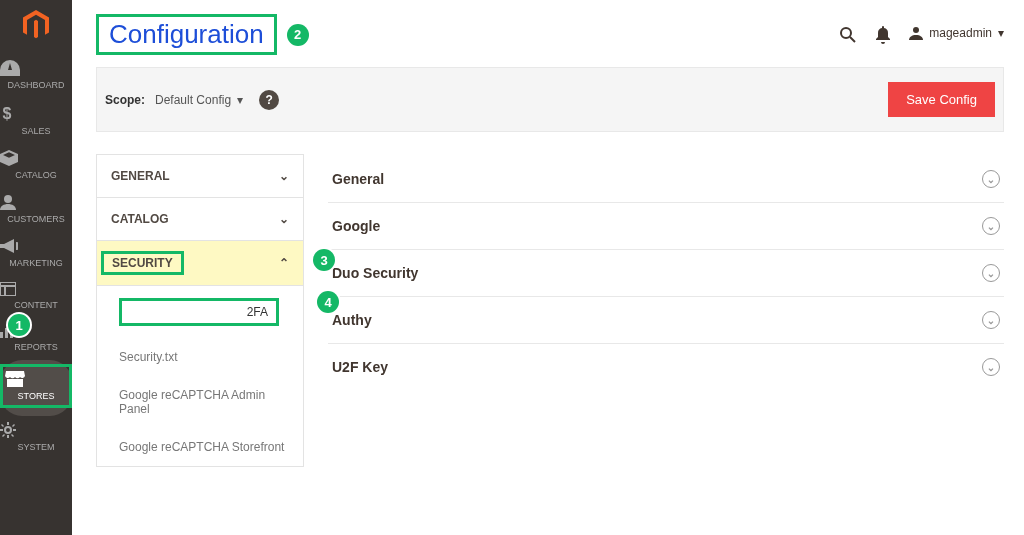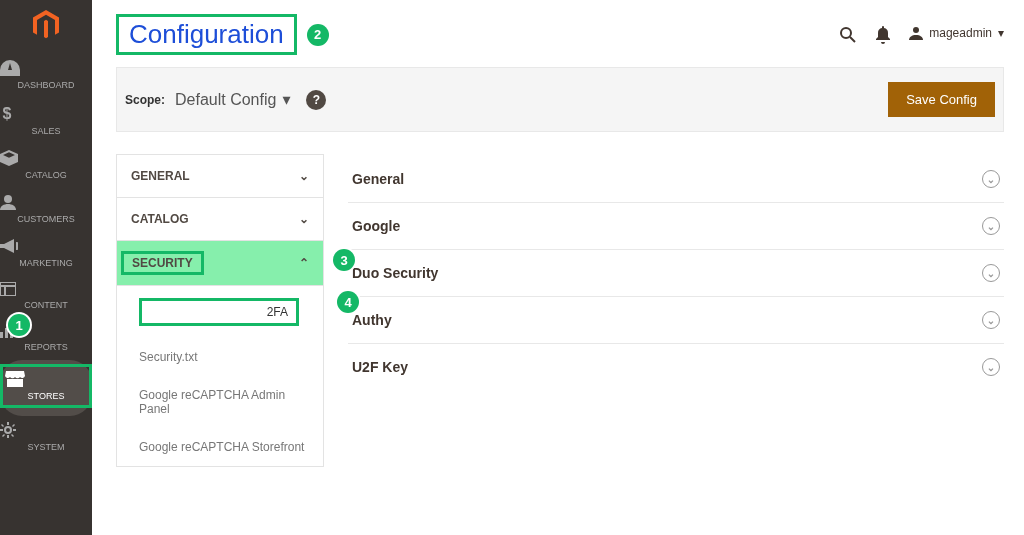--- a/index.html
+++ b/index.html
@@ -1,49 +1,49 @@
 <!DOCTYPE html>
 <html><head>
 <meta charset="utf-8">
 <style>
   * { box-sizing: border-box; margin: 0; padding: 0; }
   body { font-family: "Helvetica Neue", Arial, sans-serif; font-size: 13px; color: #333; background: #fff; width: 1024px; height: 535px; overflow: hidden; }
 
   .app { display: flex; height: 100%; }
 
   
-  .admin-nav { width: 92px; background: #373330; color: #aaa; display: flex; flex-direction: column; align-items: center; padding-top: 10px; }
+  .admin-nav { width: 72px; background: #373330; color: #aaa; display: flex; flex-direction: column; align-items: center; padding-top: 10px; }
   .logo { margin-bottom: 14px; color: #f26322; }
   .nav-item { width: 100%; text-align: center; padding: 6px 0 8px; font-size: 9px; text-transform: uppercase; color: #aaa; cursor: pointer; position: relative; }
   .nav-item .ic { display: block; margin: 0 auto 4px; }
   .nav-item.active { background: #524d49; color: #fff; border-radius: 22px; }
 
   
   .badge { width: 22px; height: 22px; border-radius: 50%; background: #14b866; color:#fff; font-weight: 700; font-size: 13px; display: inline-flex; align-items: center; justify-content: center; box-shadow: 0 0 0 2px #fff; }
   .badge-abs { position: absolute; }
 
   
   .main { flex: 1; padding: 14px 20px 0 24px; position: relative; }
 
   .page-head { display: flex; align-items: center; gap: 10px; margin-bottom: 12px; }
   .page-title { font-size: 26px; font-weight: 300; color: #1d4ed8; padding: 2px 10px; border: 3px solid #14b866; }
   .head-actions { margin-left: auto; display: flex; align-items: flex-start; gap: 18px; color: #41362f; }
   .user { display: flex; align-items: center; gap: 6px; font-size: 12px; }
 
   .scope-bar { background: #f5f5f5; border: 1px solid #e8e8e8; padding: 14px 8px; display: flex; align-items: center; gap: 10px; margin-bottom: 22px; }
   .scope-bar .lbl { font-weight: 700; font-size: 12px; }
-  .scope-bar .val { font-size: 16px; color: #555; display:flex; align-items:center; gap:6px; }
+  .scope-bar .val { font-size: 12px; color: #555; display:flex; align-items:center; gap:6px; }
   .help-circle { width:20px; height:20px; border-radius:50%; background:#514943; color:#fff; display:flex; align-items:center; justify-content:center; font-size:12px; font-weight:700; margin-left:6px; }
-  .save-btn { margin-left:auto; background:#a16207; color:#fff; border:none; padding:10px 18px; font-size:13px; cursor:pointer; }
+  .save-btn { margin-left:auto; background:#ef4444; color:#fff; border:none; padding:10px 18px; font-size:13px; cursor:pointer; }
 
   
   .config-body { display:flex; gap:24px; }
   .config-tabs { width: 208px; border:1px solid #e3e3e3; }
   .tab-group { border-bottom:1px solid #e3e3e3; padding: 14px 14px; font-size:12px; font-weight:700; color:#514943; text-transform:uppercase; display:flex; align-items:center; justify-content:space-between; cursor:pointer; background:#fff; }
-  .tab-group.expanded { background:#86efac; }
+  .tab-group.expanded { background:#fef9c3; }
   .tab-group:last-of-type { border-bottom:none; }
   .tab-group .hl { border:3px solid #14b866; padding:2px 8px; margin:-4px -4px -4px -10px; }
   .sub-items { background:#fff; }
   .sub-item { padding: 12px 14px 12px 22px; font-size:12px; color:#777; cursor:pointer; }
   .sub-item.active { color:#333; }
   .sub-item .hl { border:3px solid #14b866; padding:4px 8px; display:inline-block; width:160px;text-align:right; }
 
   .sections { flex:1; padding-top:2px; }
   .section-row { display:flex; align-items:center; justify-content:space-between; padding:14px 4px; border-bottom:1px solid #e8e8e8; font-size:14px; font-weight:600; color:#41362f; cursor:pointer; }
   .section-row:last-child { border-bottom:none; }

